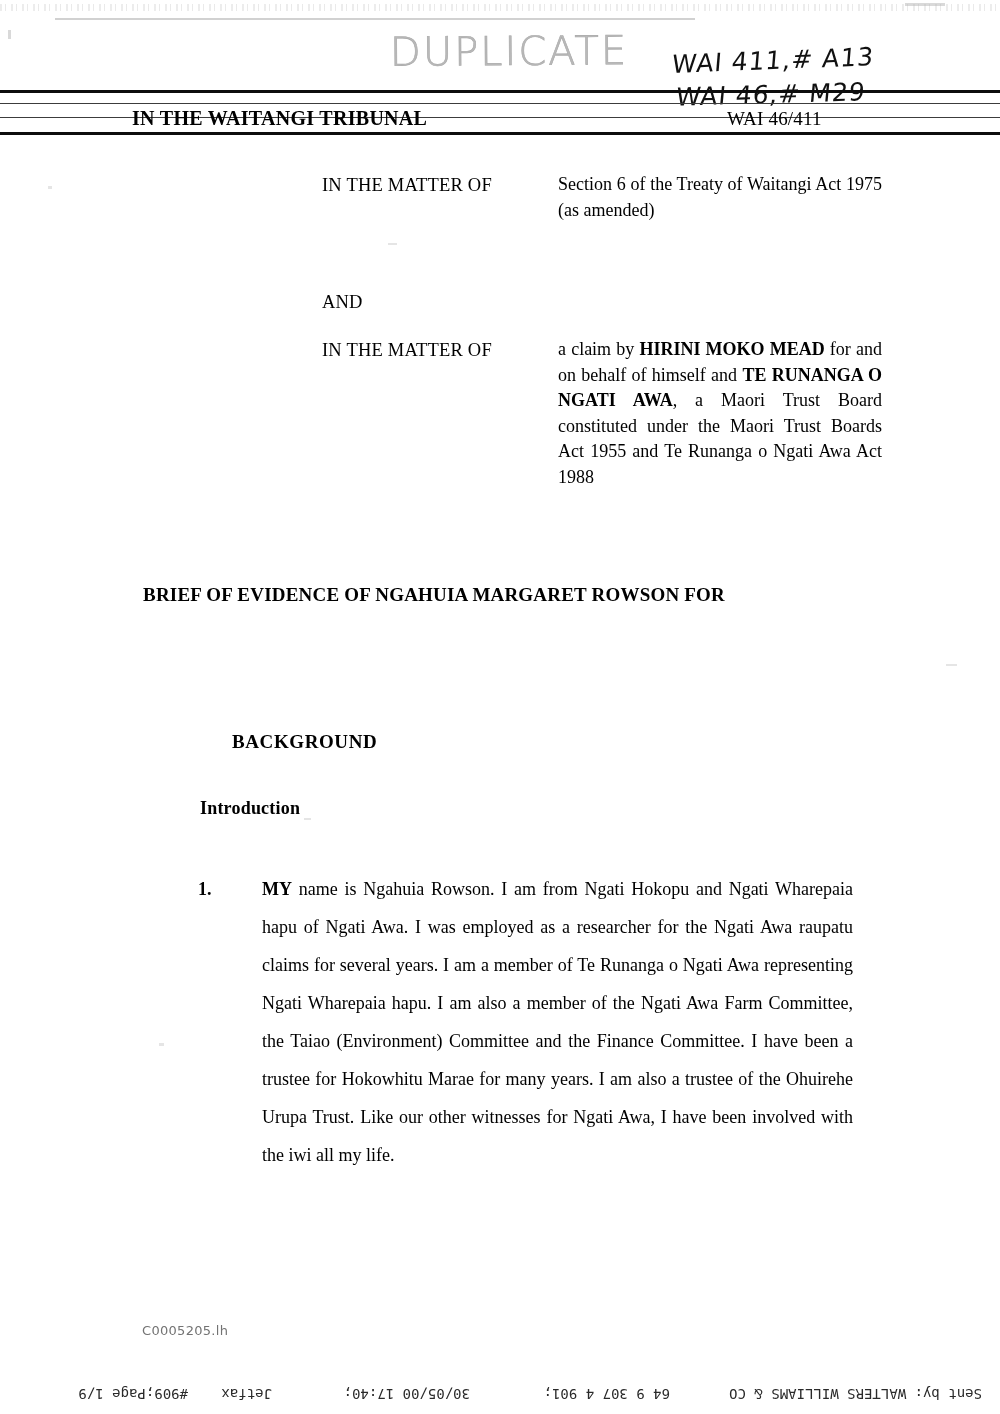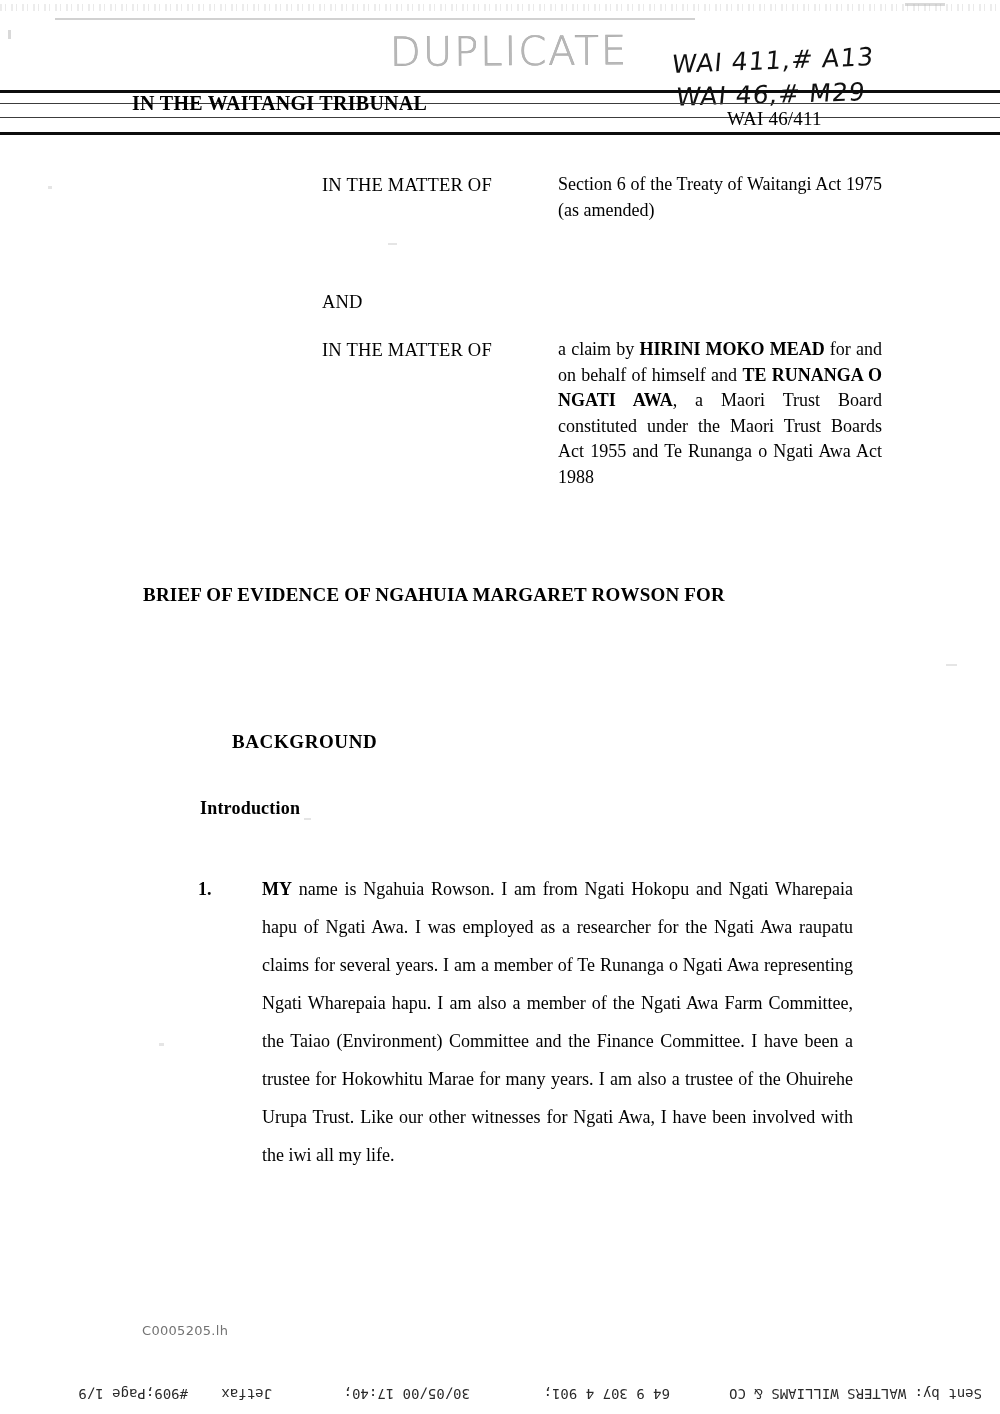--- a/index.html
+++ b/index.html
@@ -98,21 +98,21 @@
 
   #rule-top    { top: 90px; }
   #rule-two    { top: 103px; }
   #rule-three  { top: 117px; }
   #rule-bottom { top: 132px; }
 
   
   #tribunal-title {
     position: absolute;
     left: 132px;
-    top: 92px;
+    top: 107px;
     font-size: 20px;
     font-weight: bold;
     letter-spacing: 0.3px;
     white-space: nowrap;
   }
   #wai-reference {
     position: absolute;
     left: 727px;
     top: 108px;
     font-size: 19px;

